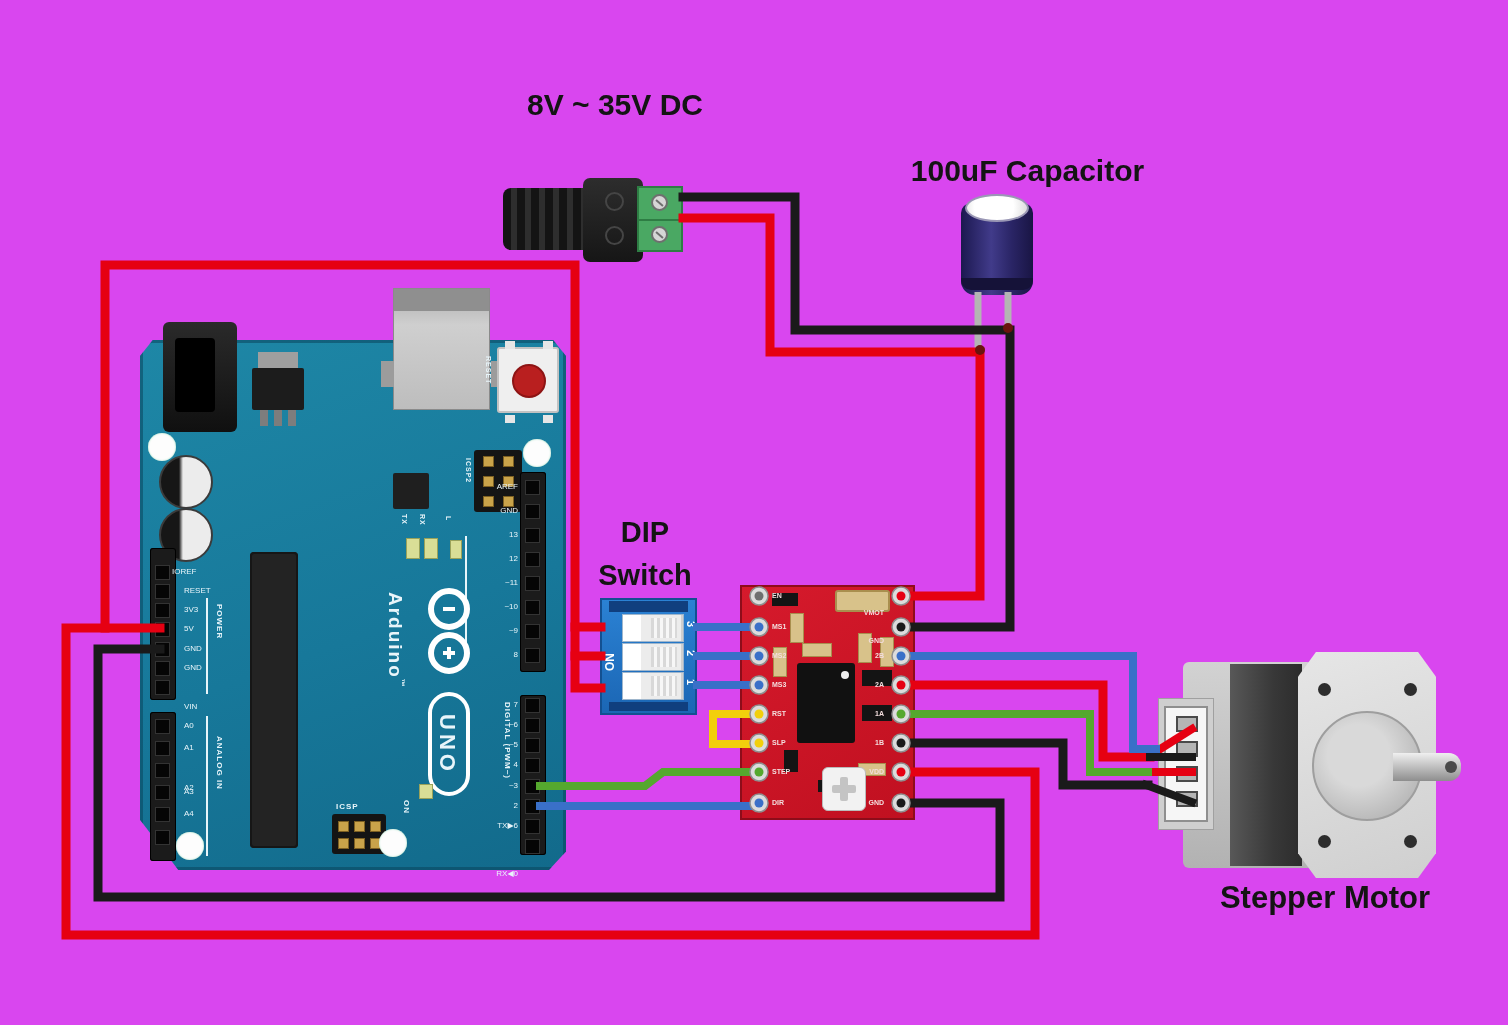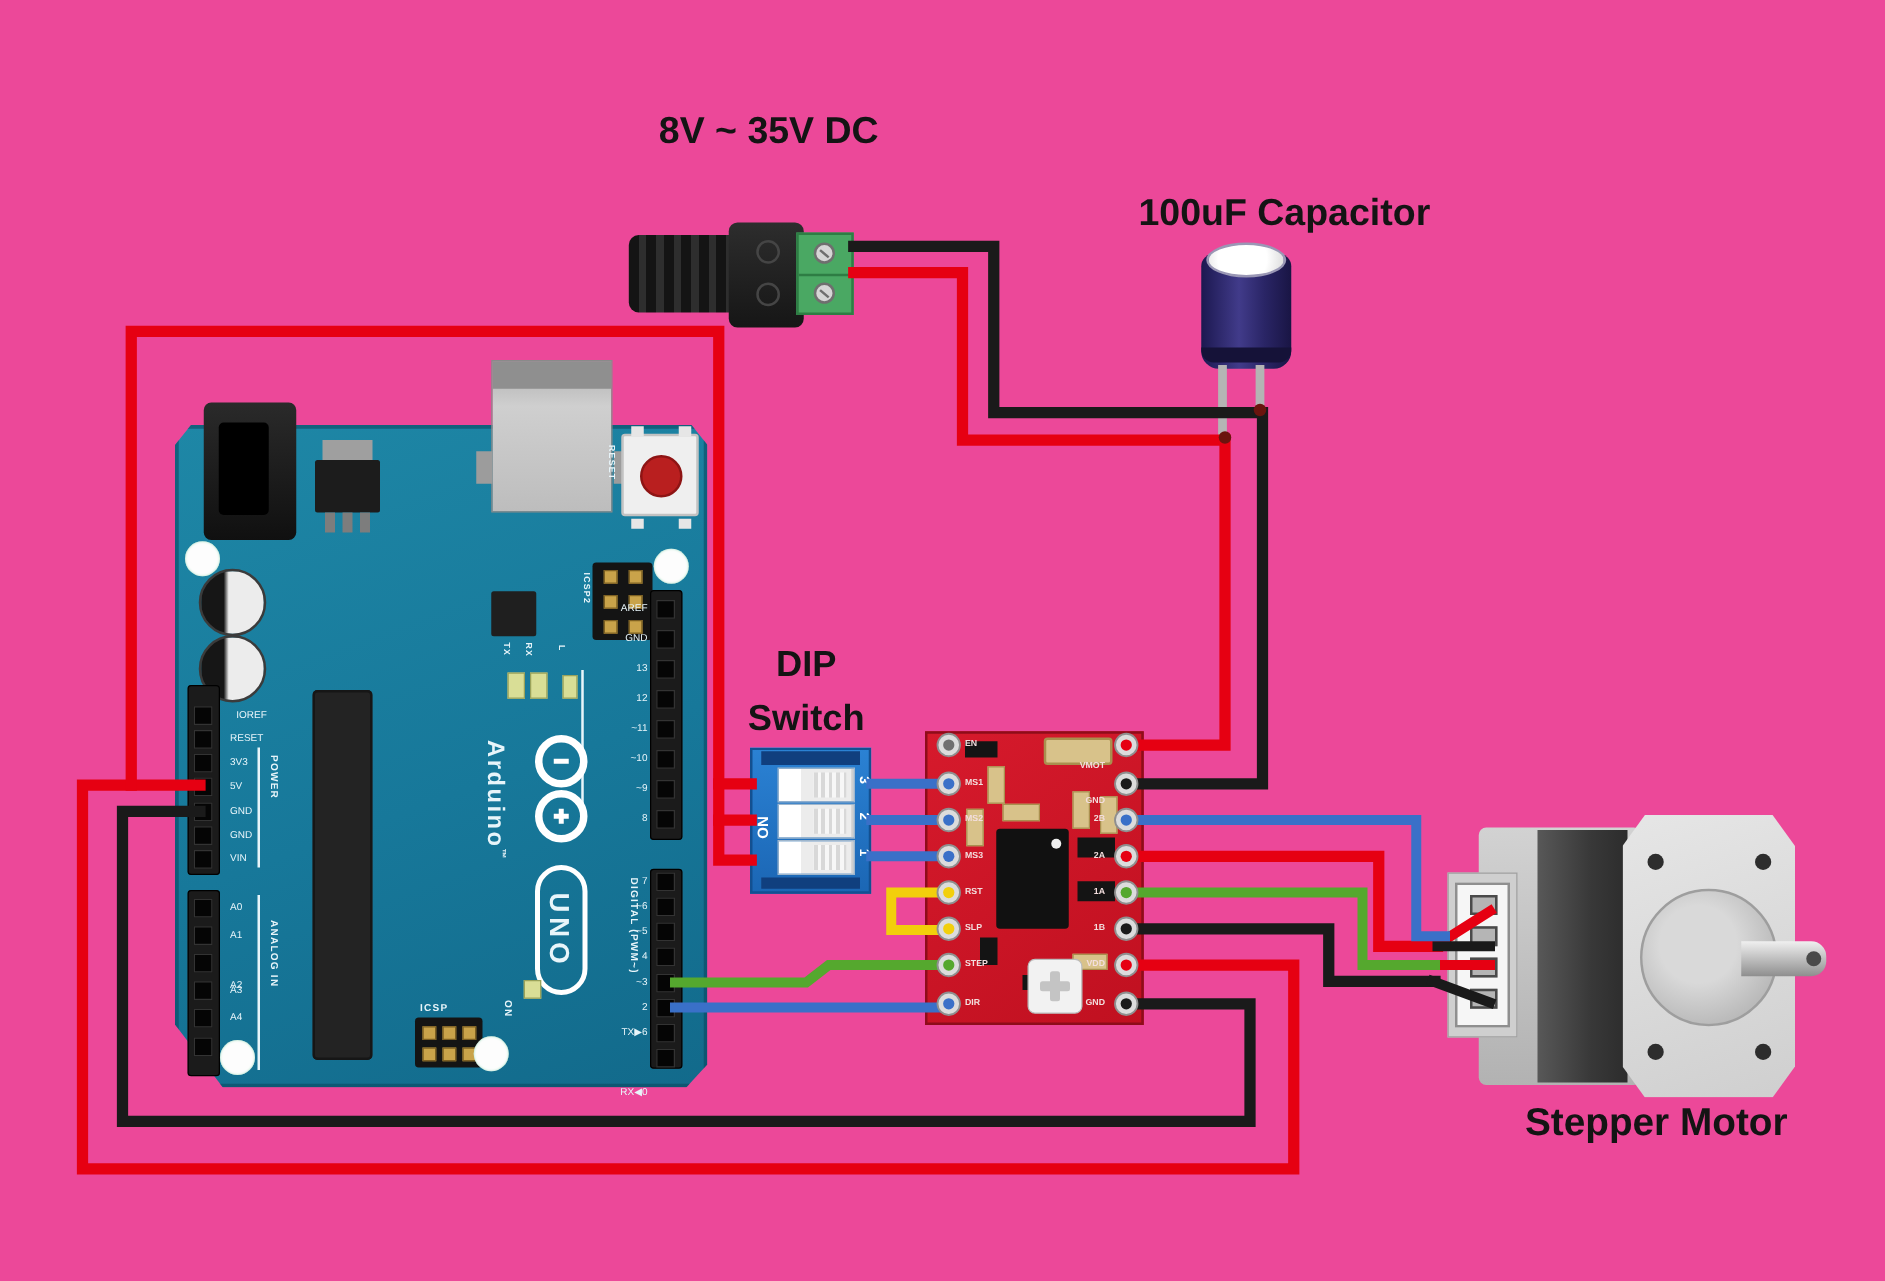--- a/index.html
+++ b/index.html
@@ -1,16 +1,16 @@
 <!DOCTYPE html>
 <html><head>
 <meta charset="utf-8">
 <style>
   html,body{margin:0;padding:0;background:#f2f2f2;}
-  #canvas{position:relative;width:1508px;height:1025px;background:#ec4899;overflow:hidden;
+  #canvas{position:relative;width:1508px;height:1025px;background:#d946ef;overflow:hidden;
           font-family:"Liberation Sans",sans-serif;}
   .abs{position:absolute;}
   .big-label{position:absolute;font-weight:700;color:#141414;text-align:center;
              font-size:30px;letter-spacing:0px;}
   
   .board-shape{position:absolute;inset:0;background:linear-gradient(160deg,#1e87a6,#17789a 55%,#126a8b);
       border-radius:12px;
       clip-path:polygon(3% 0%,97% 0%,100% 3%,100% 96.5%,96% 100%,9% 100%,0% 90.5%,0% 3%);
       box-shadow:inset 0 0 0 3px rgba(10,70,92,.55);}
   .hdr{position:absolute;background:#1b1b1b;border-radius:3px;box-shadow:inset 0 0 0 1px #000;}
@@ -139,27 +139,27 @@
     </div>
 
     <div class="hdr" style="left:10px;top:208px;width:26px;height:152px;"></div>
     <div class="pinsq" style="left:15px;top:225px;"></div>
     <div class="pinsq" style="left:15px;top:244px;"></div>
     <div class="pinsq" style="left:15px;top:263px;"></div>
     <div class="pinsq" style="left:15px;top:282px;"></div>
     <div class="pinsq" style="left:15px;top:302px;"></div>
     <div class="pinsq" style="left:15px;top:321px;"></div>
     <div class="pinsq" style="left:15px;top:340px;"></div>
-    <span class="plbl" style="left:49px;top:227px;text-align:right;">IOREF</span>
+    <span class="plbl" style="left:32px;top:227px;text-align:right;">IOREF</span>
     <span class="plbl" style="left:44px;top:246px;">RESET</span>
     <span class="plbl" style="left:44px;top:265px;">3V3</span>
     <span class="plbl" style="left:44px;top:284px;">5V</span>
     <span class="plbl" style="left:44px;top:304px;">GND</span>
     <span class="plbl" style="left:44px;top:323px;">GND</span>
-    <span class="plbl" style="left:44px;top:342px;">VIN</span>
+    <span class="plbl" style="left:44px;top:362px;">VIN</span>
     <div class="abs" style="left:66px;top:258px;width:2px;height:96px;background:#e8f5fa;"></div>
     <div class="silk-rot" style="left:84px;top:264px;font-size:8px;">POWER</div>
 
     <div class="hdr" style="left:10px;top:372px;width:26px;height:149px;"></div>
     <div class="pinsq" style="left:15px;top:379px;"></div>
     <div class="pinsq" style="left:15px;top:401px;"></div>
     <div class="pinsq" style="left:15px;top:423px;"></div>
     <div class="pinsq" style="left:15px;top:445px;"></div>
     <div class="pinsq" style="left:15px;top:467px;"></div>
     <div class="pinsq" style="left:15px;top:490px;"></div>

